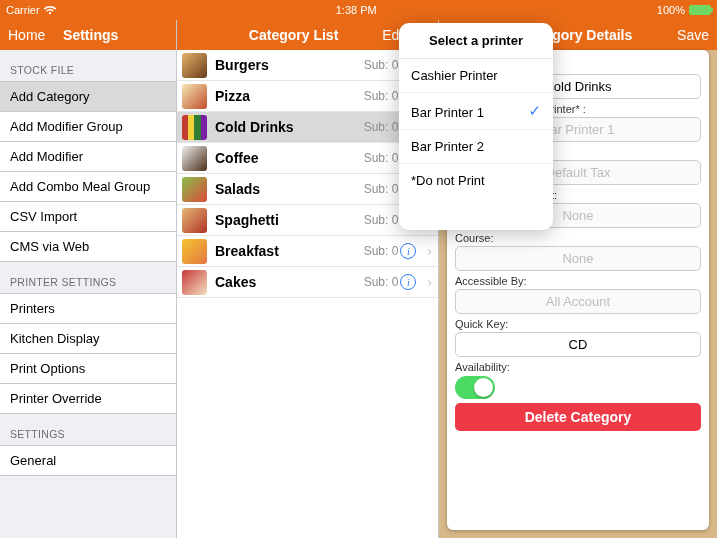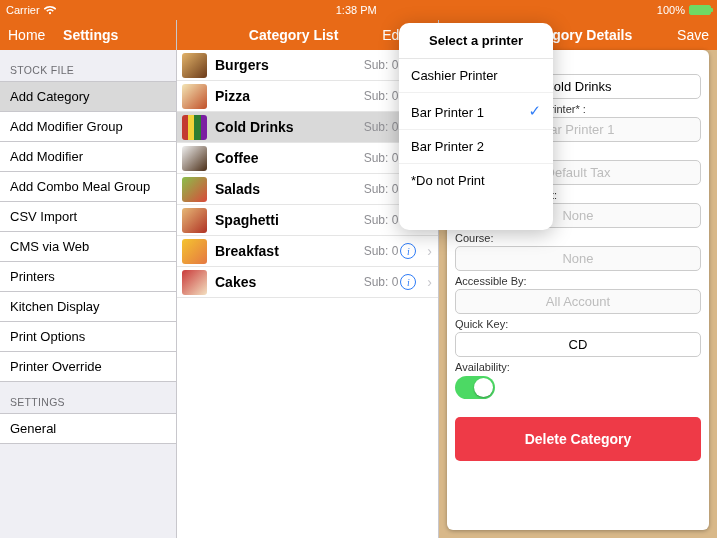--- a/index.html
+++ b/index.html
@@ -26,21 +26,21 @@
   .cat-name{ font-weight:600; flex:1;}
   .sub{ font-size:12px; color:#8e8e93; display:flex; align-items:center; gap:2px;}
   .info-icon{ width:16px;height:16px;border:1.2px solid #2f7cf6;border-radius:50%; color:#2f7cf6; font-size:10px; display:flex;align-items:center;justify-content:center; font-style:italic; font-family:Georgia,serif;}
   .chev{ color:#c7c7cc; font-size:14px; padding-left:3px;}
   .col3-paper{ position:absolute; top:30px; left:8px; right:8px; bottom:8px; background:#fff; border-radius:6px; box-shadow:0 1px 4px rgba(0,0,0,0.3); padding:6px 8px;}
   .field-label{ font-size:11px; color:#333; margin-top:4px;}
   .pill{ width:100%; height:25px; border:1px solid #ccc; border-radius:5px; background:#fff; display:flex;align-items:center;justify-content:center; font-size:13px; color:#000; margin-top:2px; cursor:pointer;}
   .pill.dim{ color:#bdbdbd; background:#fafafa;}
   .toggle{ width:40px; height:23px; background:#4cd964; border-radius:12px; position:relative; margin-top:3px; cursor:pointer;}
   .toggle::after{ content:""; position:absolute; right:2px; top:2px; width:19px; height:19px; background:#fff; border-radius:50%; box-shadow:0 1px 2px rgba(0,0,0,0.3);}
-  .del-btn{ width:100%; height:44px; background:#ee3a47; color:#fff; border:none; border-radius:5px; font-size:14px; font-weight:600; margin-top:18px; cursor:pointer;}
+  .del-btn{ width:100%; height:28px; background:#ee3a47; color:#fff; border:none; border-radius:5px; font-size:14px; font-weight:600; margin-top:4px; cursor:pointer;}
   .popover{ position:absolute; top:23px; left:399px; width:154px; background:#fff; border-radius:10px; box-shadow:0 4px 20px rgba(0,0,0,0.25); z-index:50; overflow:hidden; font-size:13px;}
   .pop-title{ text-align:center; font-weight:600; padding:10px 0; border-bottom:1px solid #e5e5e5; font-size:13px;}
   .pop-row{ padding:9px 12px; border-bottom:1px solid #f0f0f0; display:flex; align-items:flex-end; justify-content:space-between; cursor:pointer;}
   .pop-row:last-child{border-bottom:none; padding-bottom:42px;}
   .check{ color:#2f7cf6; font-size:15px;}
 </style>
 </head>
 <body>
 
 <div class="statusbar">
@@ -68,20 +68,21 @@
       <span style="width:32px"></span>
     </div>
     <div id="sidebar-body" style="overflow:hidden;">
         <div class="section-hdr">STOCK FILE</div>
         <div class="row selected">Add Category</div>
         <div class="row">Add Modifier Group</div>
         <div class="row">Add Modifier</div>
         <div class="row">Add Combo Meal Group</div>
         <div class="row">CSV Import</div>
         <div class="row">CMS via Web</div>
+        <div class="section-hdr">PRINTER SETTINGS</div>
         <div class="row">Printers</div>
         <div class="row">Kitchen Display</div>
         <div class="row">Print Options</div>
         <div class="row">Printer Override</div>
         <div class="section-hdr">SETTINGS</div>
         <div class="row">General</div>
       </div>
   </div>
 
   <div class="col2">

